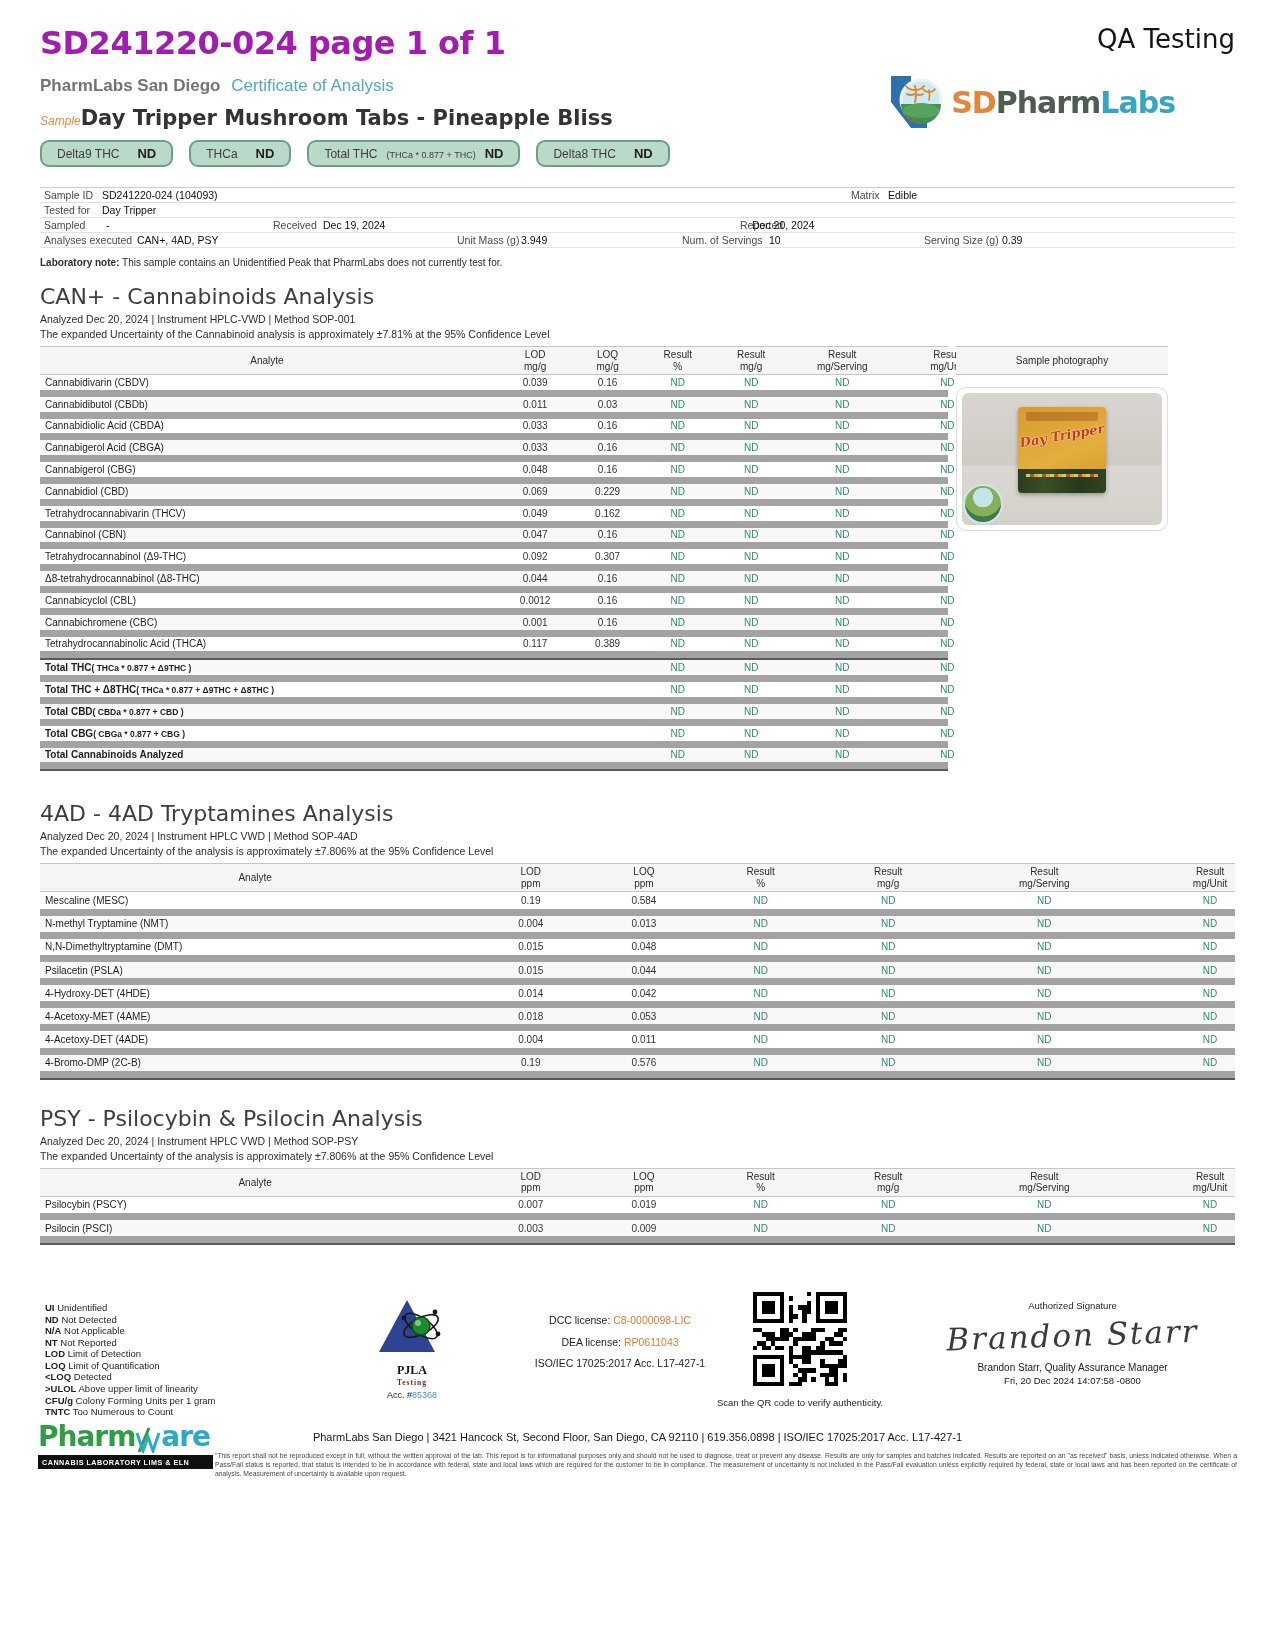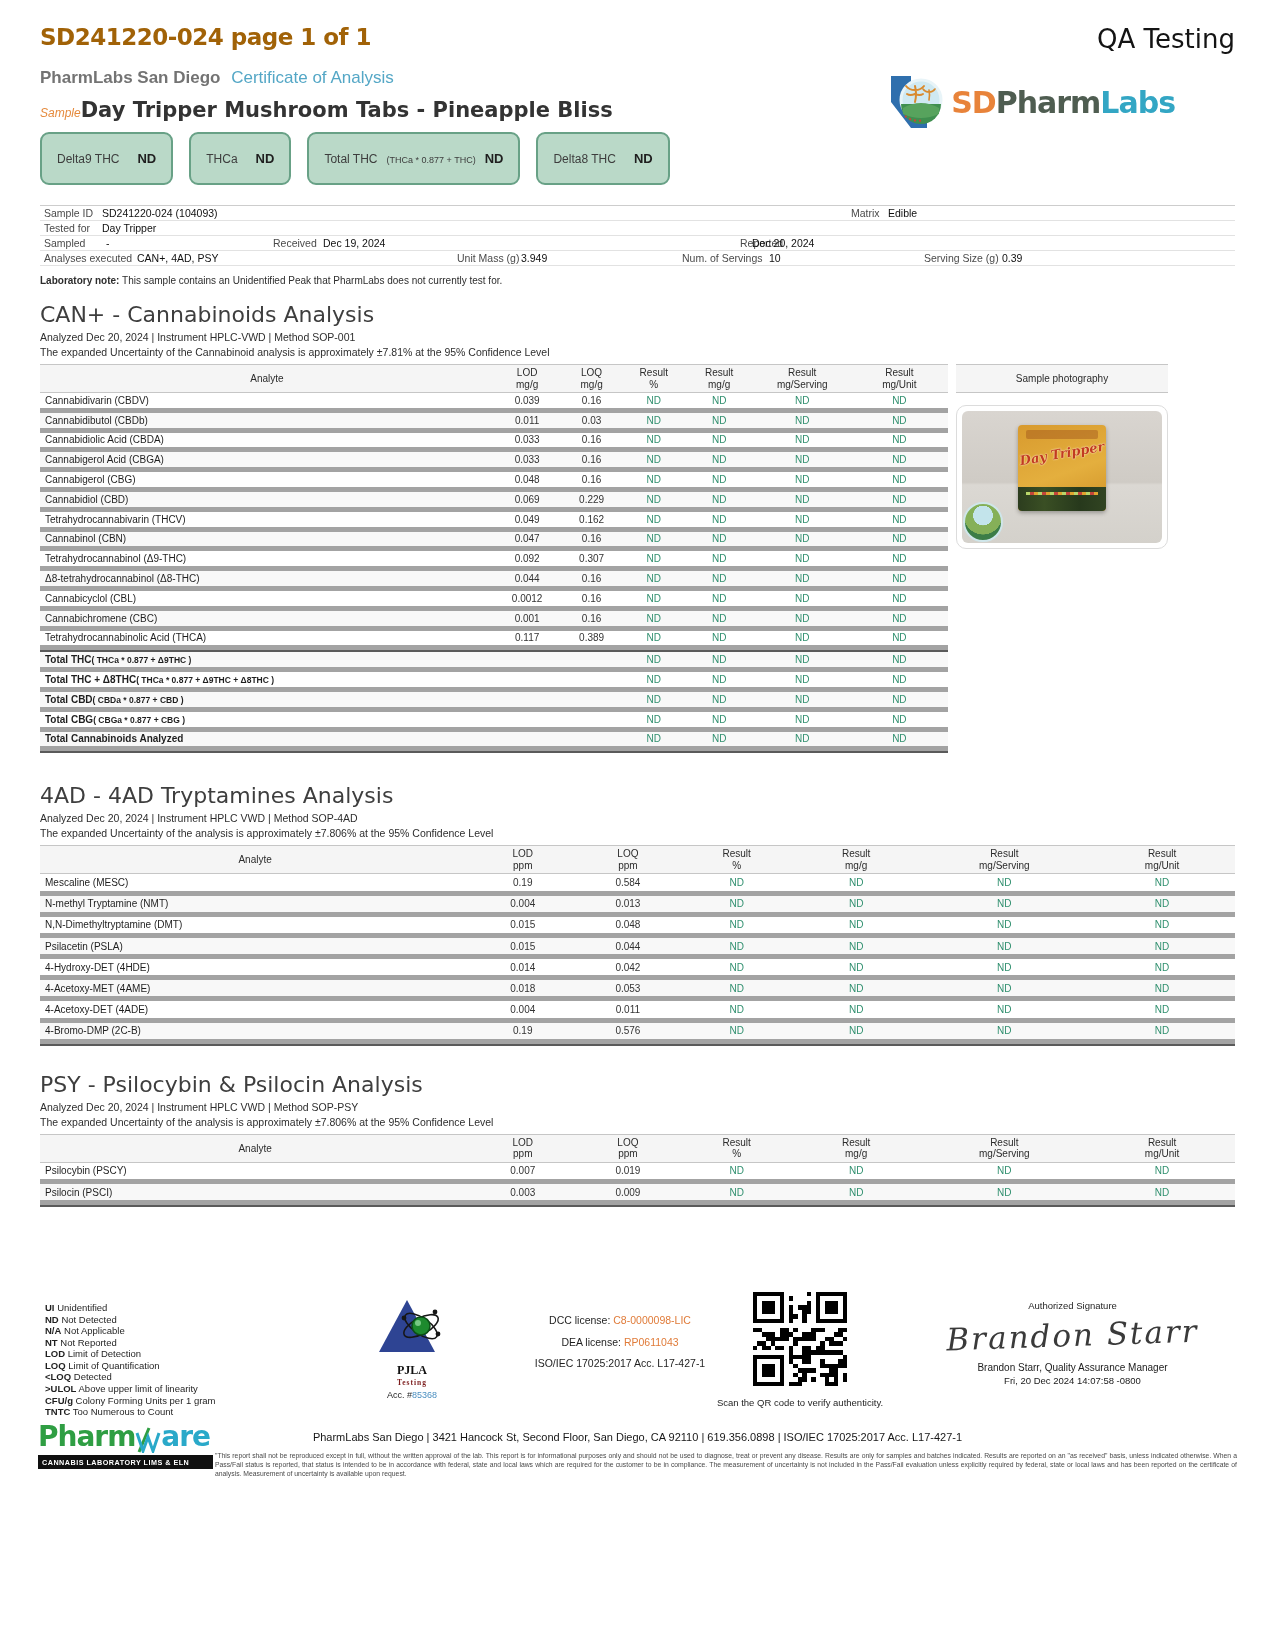--- a/index.html
+++ b/index.html
@@ -2,36 +2,36 @@
 <html><head>
 <meta charset="utf-8">
 <style>
   html,body{margin:0;padding:0;background:#fff;}
   .page{position:relative;width:1275px;height:1650px;background:#fff;overflow:hidden;
         font-family:"Liberation Sans",sans-serif;color:#222;}
   .content{padding:0 40px;}
 
   
   .hdr{display:flex;justify-content:space-between;align-items:flex-start;padding-top:24px;}
-  .doc-id{font-family:"DejaVu Sans",sans-serif;font-size:23px;font-weight:700;color:#a16207;letter-spacing:-0.5px;}
+  .doc-id{font-family:"DejaVu Sans",sans-serif;font-size:32px;font-weight:700;color:#a21caf;letter-spacing:-0.5px;}
   .qa{font-family:"DejaVu Sans",sans-serif;font-size:26px;color:#141414;}
   .lab-line{margin-top:14px;font-size:17px;}
   .lab-name{font-weight:700;color:#737373;}
   .coa{color:#54a7c6;margin-left:6px;}
   .brand-logo{position:absolute;top:72px;right:100px;display:flex;align-items:center;}
   .brand-emblem{position:relative;width:62px;height:60px;margin-right:4px;}
   .brand-text{font-family:"DejaVu Sans",sans-serif;font-size:30px;font-weight:700;letter-spacing:-1px;}
   .bt-sd{color:#e8833a;}.bt-pharm{color:#4f5d51;}.bt-labs{color:#33a6c4;}
 
   .sample-line{margin-top:10px;display:flex;align-items:baseline;}
   .sample-label{color:#e58a3d;font-size:12px;font-style:italic;}
   .sample-name{font-family:"DejaVu Sans",sans-serif;font-size:21px;font-weight:700;color:#333;}
 
   .badges{display:flex;gap:16px;margin-top:10px;}
-  .badge{display:flex;align-items:baseline;gap:9px;background:#bad9c8;border:2px solid #68a186;border-radius:9px;padding:17px 15px;}
+  .badge{display:flex;align-items:baseline;gap:9px;background:#bad9c8;border:2px solid #68a186;border-radius:9px;padding:4px 15px;}
   .badge .bl{font-size:12px;color:#3d3d3d;}
   .badge .bf{font-size:9px;color:#3d3d3d;}
   .badge .bv{font-size:13px;font-weight:700;color:#1f1f1f;}
 
   
   .info{margin-top:20px;border-top:1px solid #cdcdcd;}
   .info-row{position:relative;height:14px;border-bottom:1px solid #e2e2e2;font-size:10.5px;}
   .info-row span{position:absolute;top:1px;white-space:nowrap;}
   .lbl{color:#4a4a4a;}
   .val{color:#101010;}
@@ -40,25 +40,25 @@
 
   
   .sec-title{font-family:"DejaVu Sans",sans-serif;margin-top:16px;font-size:22px;color:#3e3e3e;}
   .sec-meta{margin-top:4px;font-size:10.5px;color:#2e2e2e;}
   .sec-unc{margin-top:3px;font-size:10.5px;color:#2e2e2e;}
 
   .tbl-wrap{display:flex;margin-top:6px;}
   .tbl{width:908px;}
   .tbl-full{width:100%;margin-top:6px;}
   .thead{display:grid;height:27px;align-items:center;background:#f5f5f5;
-         border-top:1px solid #c6c6c6;border-bottom:1px solid #c6c6c6;font-size:10px;color:#2c2c2c;}
+         border-top:1px solid #c6c6c6;border-bottom:1px solid #c6c6c6;font-size:10px;color:#2c2c2c;gap:8px;}
   .th{text-align:center;line-height:1.15;}
   .g-can{grid-template-columns:50% 7.3% 6.9% 6.8% 7.6% 10.7% 10.7%;}
   .g-w{grid-template-columns:36% 8.8% 8.8% 9.4% 10.6% 14.2% 12.2%;}
-  .t-row{display:grid;align-items:center;border-bottom:5px solid #a3a3a3;font-size:10px;}
+  .t-row{display:grid;align-items:center;border-bottom:7px solid #a3a3a3;font-size:10px;gap:8px;}
   .rows-can .t-row{height:14.8px;}
   .rows-w .t-row{height:16.2px;}
   .rows-can .t-row:nth-child(even),.rows-w .t-row:nth-child(even){background:#f8f8f8;}
   .cell-name{padding-left:5px;color:#1e1e1e;white-space:nowrap;}
   .cell-num{text-align:center;color:#333;}
   .cell-nd{text-align:center;color:#2f8f6e;}
   .t-row.total .cell-name{font-weight:700;}
   .formula{font-size:8.5px;font-weight:700;}
   .t-row.sep{border-top:2px solid #5a5a5a;}
   .end-dark{border-bottom:2px solid #5a5a5a;}

